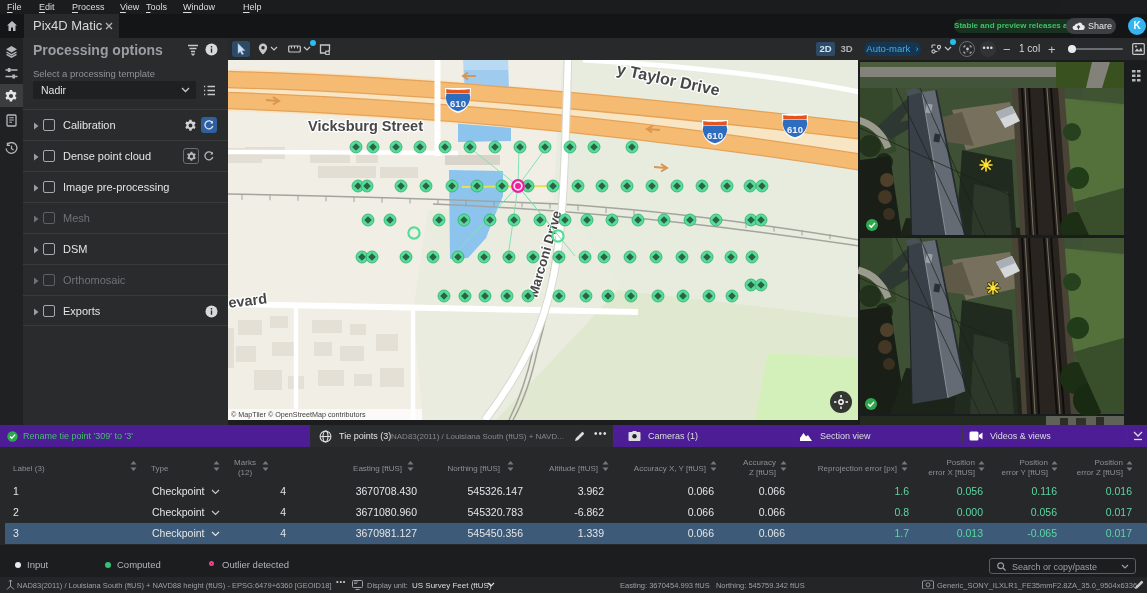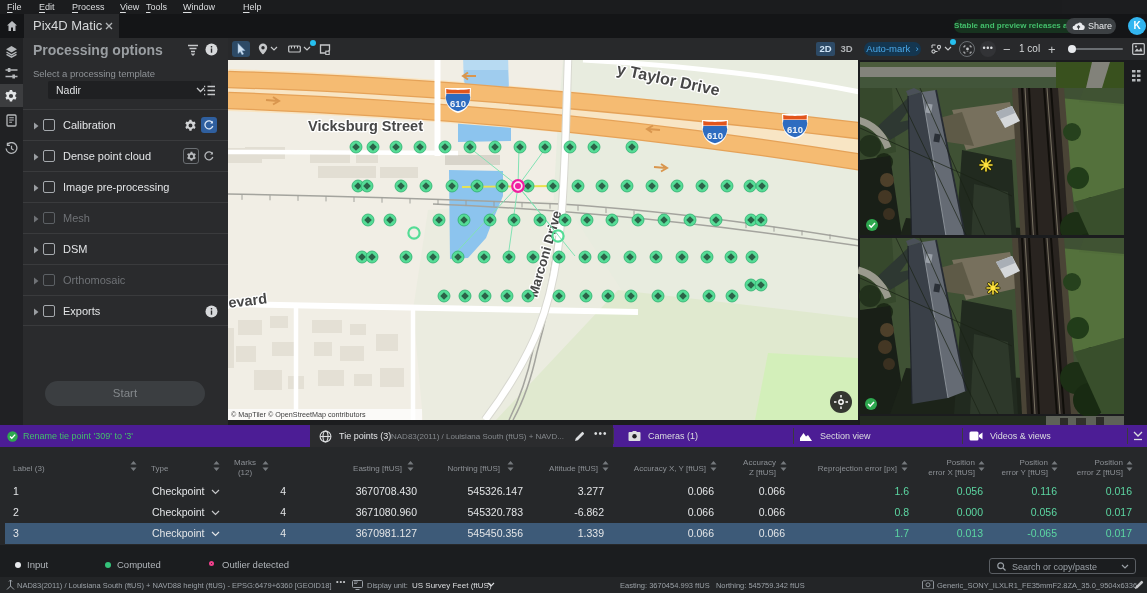--- a/index.html
+++ b/index.html
@@ -82,21 +82,21 @@
         <path d="M4.5 9.5 L6 11 L7.5 9.5" fill="none"></path>
       </svg>
 
   <svg class="abs" style="left:182px;top:5px;" width="13" height="13" viewBox="0 0 13 13">
         <circle cx="6.5" cy="6.5" r="6" fill="#d7d9db"></circle>
         <rect x="5.8" y="5.5" width="1.4" height="4.2" fill="#2a2b2d"></rect>
         <rect x="5.8" y="3" width="1.4" height="1.5" fill="#2a2b2d"></rect>
       </svg>
   <div class="abs" style="left:10px;top:30px;font-size:9.5px;color:#8f9397;">Select a processing template</div>
 
-  <div class="abs" style="left:10px;top:43px;width:163px;height:18px;background:#1f2022;border-radius:2px;margin-left:15px;">
+  <div class="abs" style="left:10px;top:43px;width:163px;height:18px;background:#1f2022;border-radius:2px;">
     <span class="abs" style="left:8px;top:3px;font-size:10.5px;color:#dfe1e3;">Nadir</span>
     <svg class="abs" style="left:148px;top:6px;" width="9" height="6" viewBox="0 0 9 6">
           <path d="M1 1 L4.5 4.5 L8 1" fill="none" stroke="#c6c8ca" stroke-width="1.3"></path>
         </svg>
   </div>
   <svg class="abs" style="left:180px;top:47px;" width="13" height="11" viewBox="0 0 13 11" stroke="#c6c8ca" stroke-width="1.3">
         <path d="M1 1.5 L2.2 1.5 M1 5.5 L2.2 5.5 M1 9.5 L2.2 9.5 M4.5 1.5 L12 1.5 M4.5 5.5 L12 5.5 M4.5 9.5 L12 9.5"></path>
       </svg>
 
   <div class="abs" style="left:0;top:71px;width:205px;height:283px;font-size:11px;color:#e2e4e6;">
@@ -165,21 +165,20 @@
       <div class="abs" style="left:20px;top:9px;width:12px;height:12px;border:1.4px solid #a5a9ad;border-radius:2px;"></div>
       <span class="abs" style="left:40px;top:9px;">Exports</span>
       <svg class="abs" style="left:182px;top:9px;" width="13" height="13" viewBox="0 0 13 13">
             <circle cx="6.5" cy="6.5" r="6" fill="#d7d9db"></circle>
             <rect x="5.8" y="5.5" width="1.4" height="4.2" fill="#2a2b2d"></rect>
             <rect x="5.8" y="3" width="1.4" height="1.5" fill="#2a2b2d"></rect>
           </svg>
     </div>
   </div>
 
-  <div class="abs" style="left:22px;top:343px;width:160px;height:25px;background:#3b3e41;border-radius:13px;color:#84888c;font-size:11.5px;text-align:center;line-height:25px;">Start</div>
 </div>
 
 <div class="abs" id="maptoolbar" style="left:228px;top:38px;width:919px;height:22px;background:#28292b;">
   <div class="abs" style="left:4px;top:3px;width:18px;height:16px;background:#2d4a66;border-radius:3px;"></div>
   <svg class="abs" style="left:9px;top:5px;" width="9" height="12" viewBox="0 0 9 12">
         <path d="M1 0.5 L8 7.5 L4.8 7.7 L6.6 11 L5 11.8 L3.3 8.4 L1 10.5 Z" fill="#cfe0f0" stroke="#8fb3d6" stroke-width="0.5"></path>
       </svg>
   <svg class="abs" style="left:30px;top:5px;" width="10" height="12" viewBox="0 0 10 12">
         <path d="M5 0.5 A4.2 4.2 0 0 1 9.2 4.7 C9.2 7.5 5 11.5 5 11.5 C5 11.5 0.8 7.5 0.8 4.7 A4.2 4.2 0 0 1 5 0.5 Z M5 3 a1.7 1.7 0 1 0 0 3.4 a1.7 1.7 0 0 0 0-3.4 Z" fill="#c6c8ca"></path>
       </svg>
@@ -671,21 +670,21 @@
 
   <div class="row" style="top:34px;">
     <span class="cell" style="left:13px;top:4px;">1</span>
     <span class="cell" style="left:152px;top:4px;">Checkpoint</span>
     <svg class="abs" style="left:211px;top:8px;" width="9" height="6" viewBox="0 0 9 6">
           <path d="M1 1 L4.5 4.5 L8 1" fill="none" stroke="#c6c8ca" stroke-width="1.2"></path>
         </svg>
     <span class="cell num" style="left:246px;top:4px;width:40px;">4</span>
     <span class="cell num" style="left:317px;top:4px;width:100px;">3670708.430</span>
     <span class="cell num" style="left:423px;top:4px;width:100px;">545326.147</span>
-    <span class="cell num" style="left:504px;top:4px;width:100px;">3.277</span>
+    <span class="cell num" style="left:504px;top:4px;width:100px;">3.962</span>
     <span class="cell num" style="left:614px;top:4px;width:100px;">0.066</span>
     <span class="cell num" style="left:685px;top:4px;width:100px;">0.066</span>
     <span class="cell num grn" style="left:809px;top:4px;width:100px;">1.6</span>
     <span class="cell num grn" style="left:883px;top:4px;width:100px;">0.056</span>
     <span class="cell num grn" style="left:957px;top:4px;width:100px;">0.116</span>
     <span class="cell num grn" style="left:1032px;top:4px;width:100px;">0.016</span>
   </div>
   <div class="row" style="top:55px;">
     <span class="cell" style="left:13px;top:4px;">2</span>
     <span class="cell" style="left:152px;top:4px;">Checkpoint</span>

